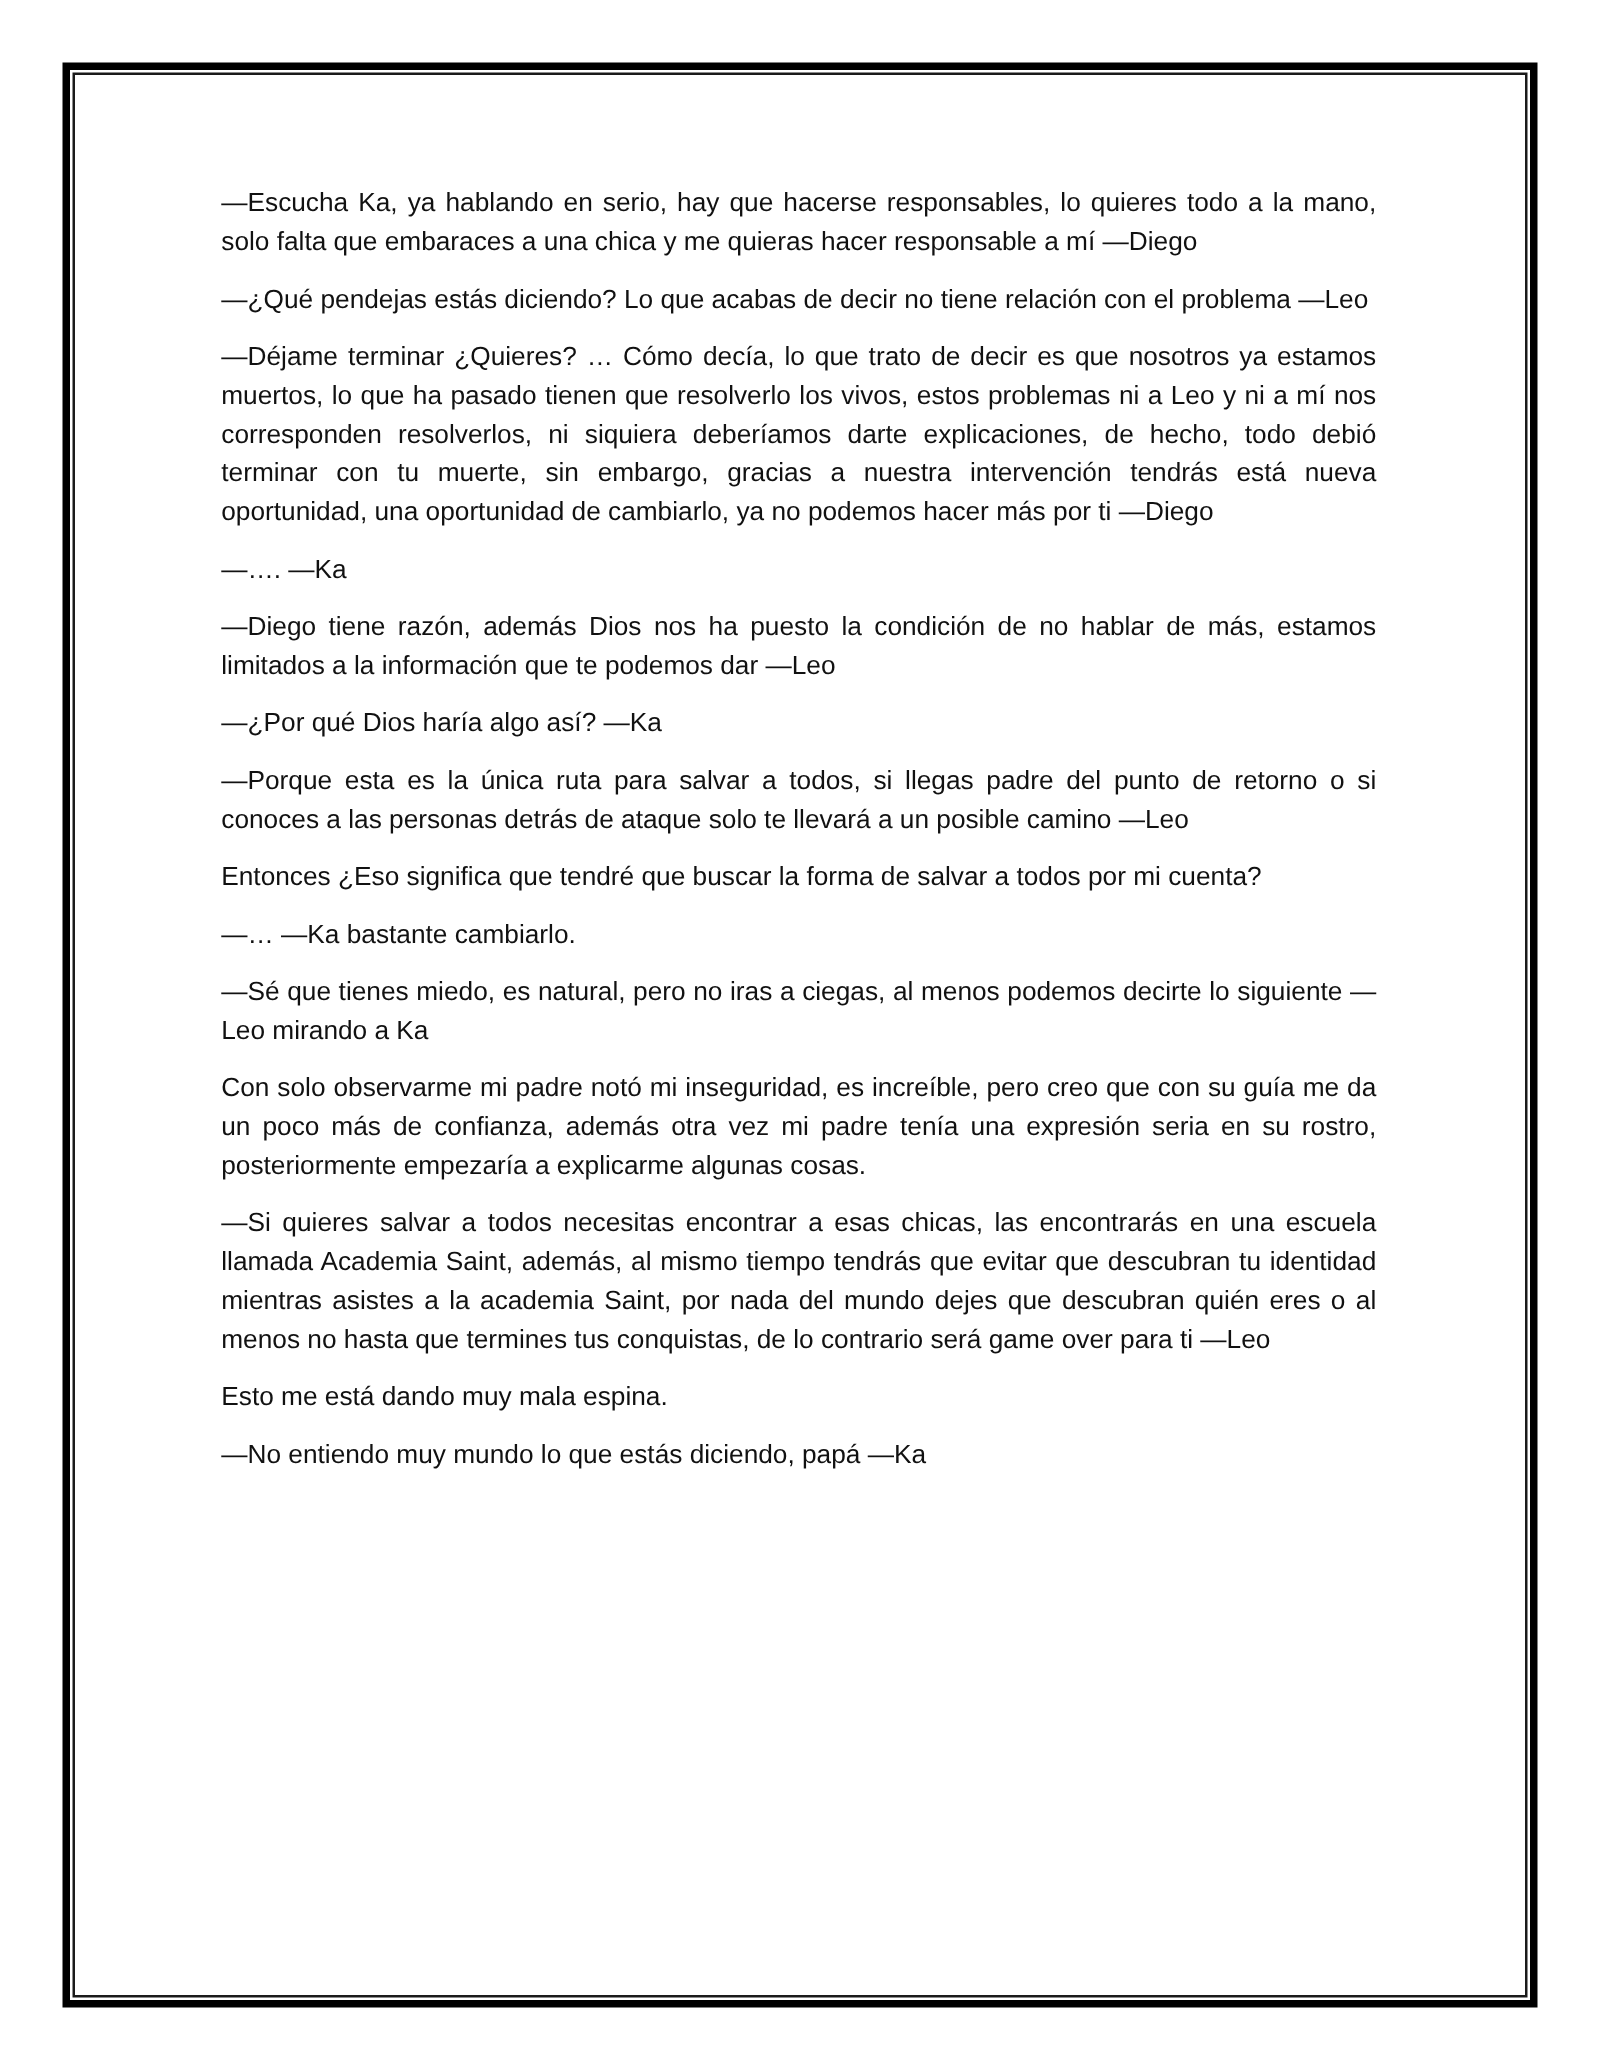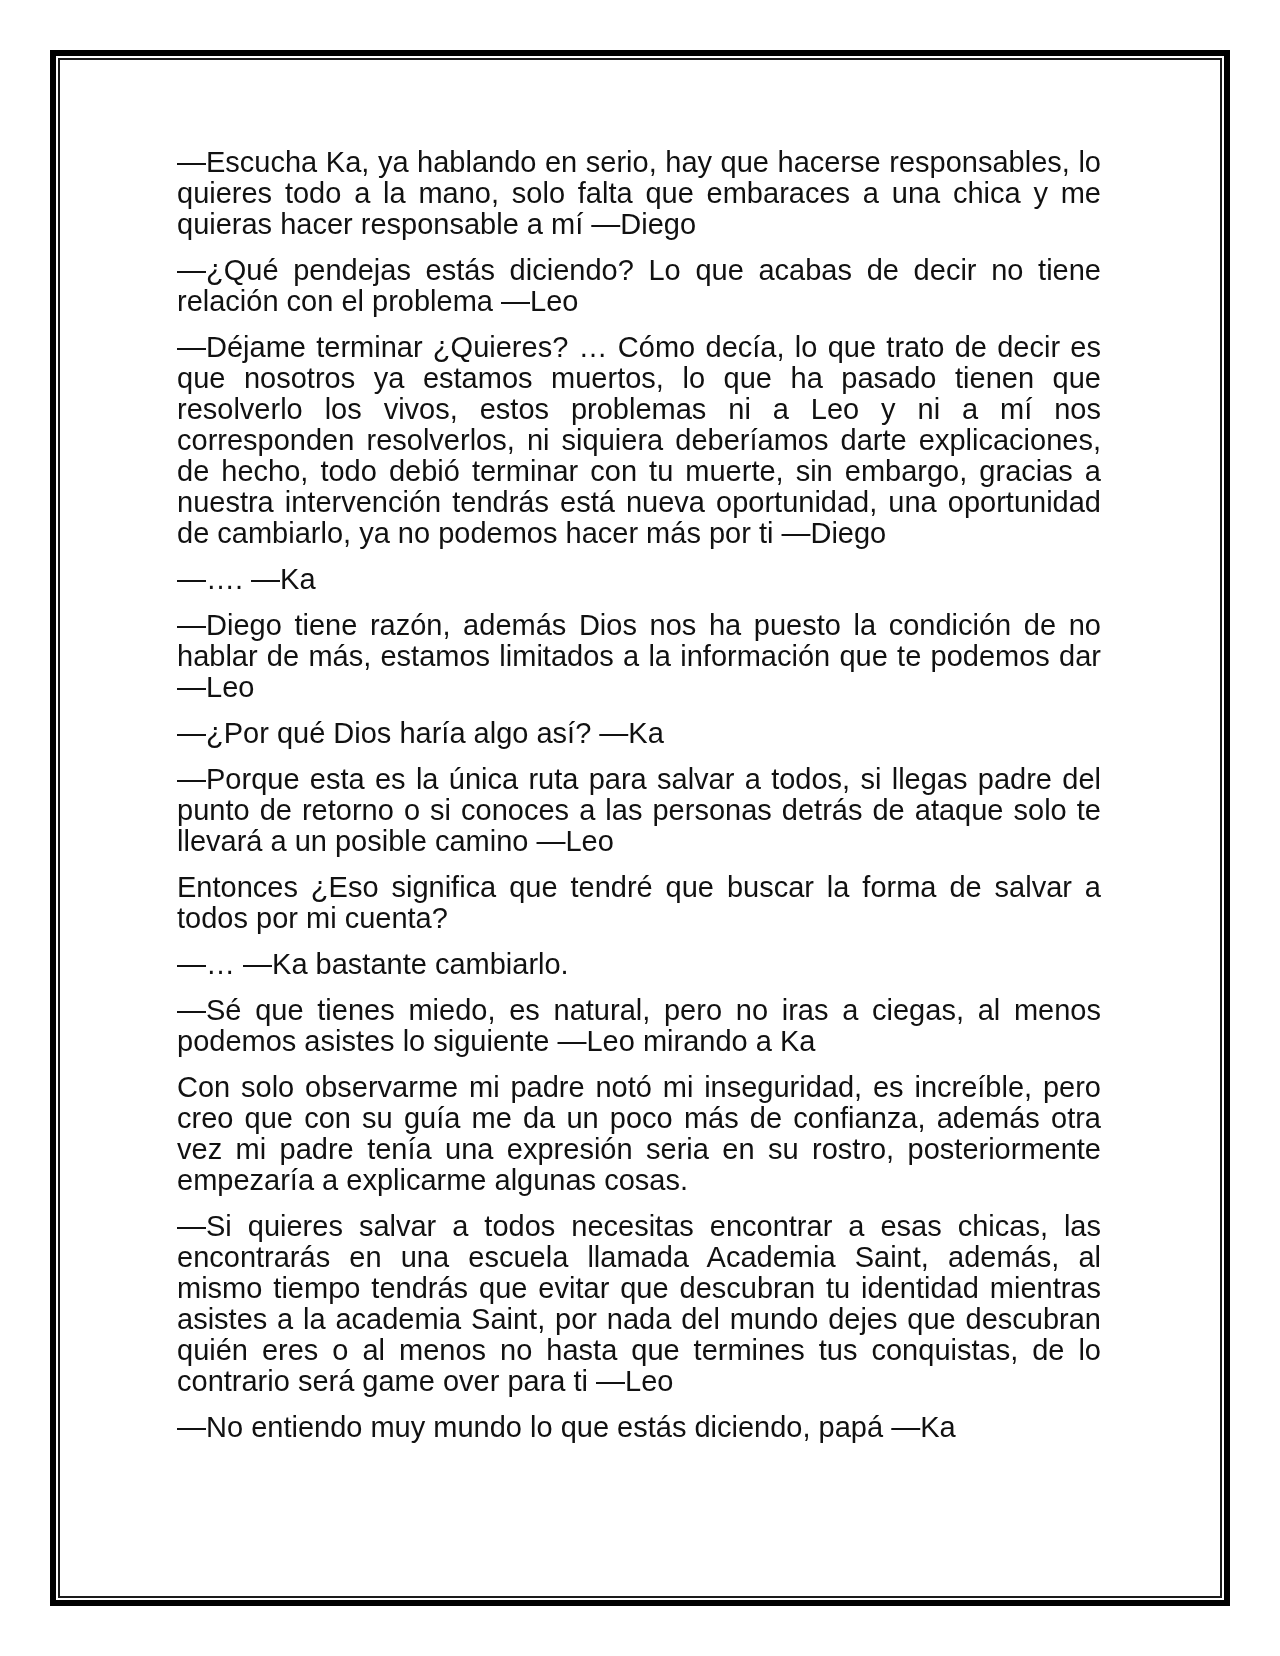--- a/index.html
+++ b/index.html
@@ -31,21 +31,21 @@
       bottom: 2px;
       border: 2px solid #1a1a1a;
       box-sizing: border-box;
     }
     .text-body {
       position: absolute;
       left: 177px;
       top: 147px;
       width: 924px;
       font-family: "Liberation Sans", sans-serif;
-      font-size: 29px;
+      font-size: 21px;
       line-height: 31px;
       color: #111111;
       text-align: justify;
     }
     .text-body p {
       margin: 0 0 15px 0;
       padding: 0;
     }
   </style>
 </head>
@@ -58,17 +58,18 @@
 <div class="text-body">
   <p>—Escucha Ka, ya hablando en serio, hay que hacerse responsables, lo quieres todo a la mano, solo falta que embaraces a una chica y me quieras hacer responsable a mí —Diego</p>
   <p>—¿Qué pendejas estás diciendo? Lo que acabas de decir no tiene relación con el problema —Leo</p>
   <p>—Déjame terminar ¿Quieres? … Cómo decía, lo que trato de decir es que nosotros ya estamos muertos, lo que ha pasado tienen que resolverlo los vivos, estos problemas ni a Leo y ni a mí nos corresponden resolverlos, ni siquiera deberíamos darte explicaciones, de hecho, todo debió terminar con tu muerte, sin embargo, gracias a nuestra intervención tendrás está nueva oportunidad, una oportunidad de cambiarlo, ya no podemos hacer más por ti —Diego</p>
   <p>—…. —Ka</p>
   <p>—Diego tiene razón, además Dios nos ha puesto la condición de no hablar de más, estamos limitados a la información que te podemos dar —Leo</p>
   <p>—¿Por qué Dios haría algo así? —Ka</p>
   <p>—Porque esta es la única ruta para salvar a todos, si llegas padre del punto de retorno o si conoces a las personas detrás de ataque solo te llevará a un posible camino —Leo</p>
   <p>Entonces ¿Eso significa que tendré que buscar la forma de salvar a todos por mi cuenta?</p>
   <p>—… —Ka bastante cambiarlo.</p>
-  <p>—Sé que tienes miedo, es natural, pero no iras a ciegas, al menos podemos asistes lo siguiente —Leo mirando a Ka</p>
+  <p>—Sé que tienes miedo, es natural, pero no iras a ciegas, al menos podemos decirte lo siguiente —Leo mirando a Ka</p>
   <p>Con solo observarme mi padre notó mi inseguridad, es increíble, pero creo que con su guía me da un poco más de confianza, además otra vez mi padre tenía una expresión seria en su rostro, posteriormente empezaría a explicarme algunas cosas.</p>
   <p>—Si quieres salvar a todos necesitas encontrar a esas chicas, las encontrarás en una escuela llamada Academia Saint, además, al mismo tiempo tendrás que evitar que descubran tu identidad mientras asistes a la academia Saint, por nada del mundo dejes que descubran quién eres o al menos no hasta que termines tus conquistas, de lo contrario será game over para ti —Leo</p>
+  <p>Esto me está dando muy mala espina.</p>
   <p>—No entiendo muy mundo lo que estás diciendo, papá —Ka</p>
 </div>
 
 </body></html>

